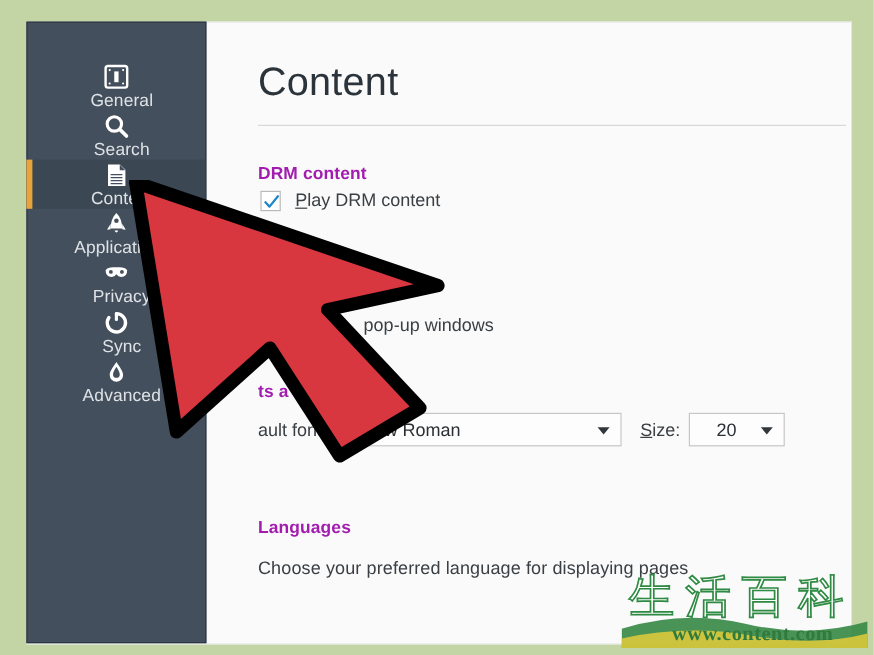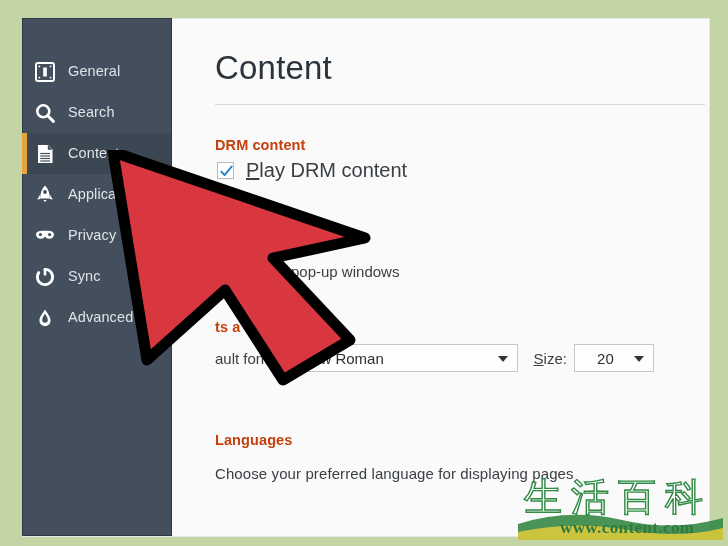--- a/index.html
+++ b/index.html
@@ -48,20 +48,21 @@
 
   .nav-item {
     position: relative;
     display: flex;
     align-items: center;
     height: 41px;
     padding-left: 9px;
     color: #dfe3e7;
     font-size: 14.5px;
     white-space: nowrap;
+    flex-direction: column;
   }
 
   .nav-item.active {
     background: #3b4753;
   }
 
   .nav-item.active::before {
     content: "";
     position: absolute;
     left: -1px;
@@ -114,21 +115,21 @@
     top: 85px;
     width: 490px;
     height: 1px;
     background: #d8d8d8;
   }
 
   .section-heading {
     position: absolute;
     font-size: 14.5px;
     font-weight: bold;
-    color: #c2410c;
+    color: #a21caf;
     letter-spacing: .1px;
   }
 
   .body-text {
     position: absolute;
     font-size: 15px;
     color: #3a3f44;
     letter-spacing: .1px;
   }
 
@@ -146,30 +147,30 @@
     width: 17px;
     height: 17px;
     border: 1px solid #b9b9b9;
     background: #ffffff;
     position: relative;
     flex: 0 0 17px;
   }
   .checkbox svg { position: absolute; left: 2px; top: 2px; }
   .cb-label {
     margin-left: 12px;
-    font-size: 20px;
+    font-size: 15px;
     color: #3a3f44;
     white-space: nowrap;
   }
   .ul { text-decoration: underline; }
 
   
   #popup-row {
     position: absolute;
-    left: 44px;
+    left: 56px;
     top: 244px;
     display: flex;
     align-items: center;
   }
   #popup-label { font-size: 15px; color: #3a3f44; margin-left: 74px; }
 
   
   #fonts-heading { left: 42px; top: 300px; }
 
   #font-row {

